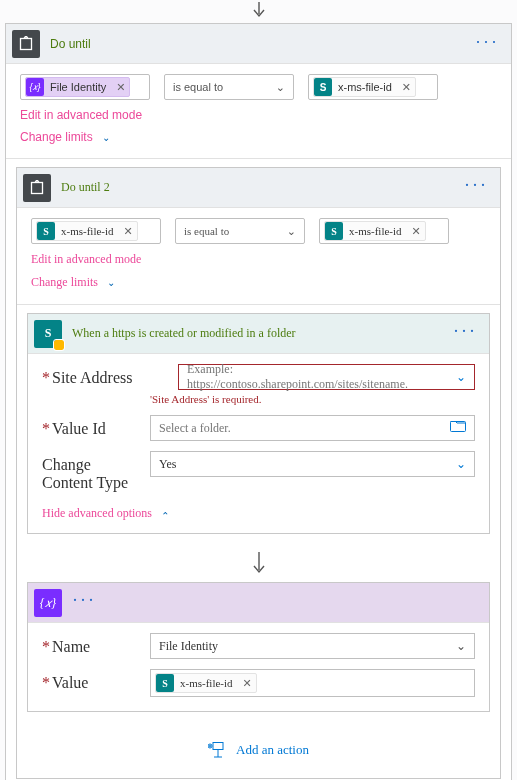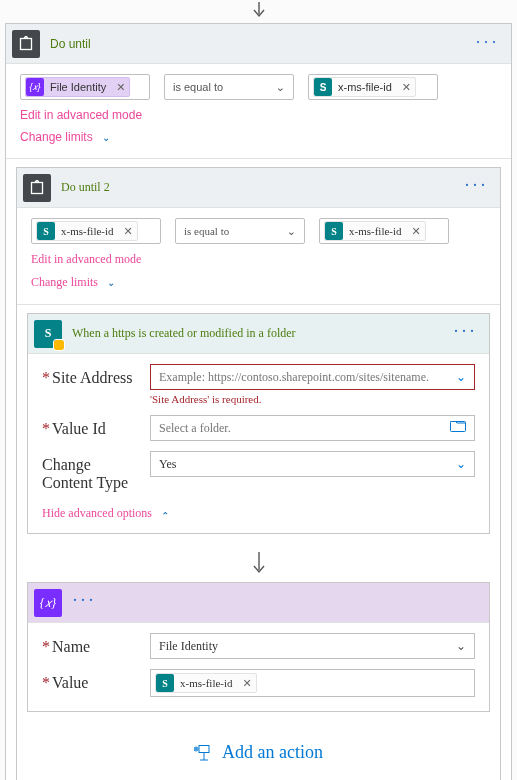--- a/index.html
+++ b/index.html
@@ -136,35 +136,35 @@
   .input-like {
     border: 1px solid #bfbfbf;
     height: 26px;
     display:flex; align-items:center;
     padding: 0 8px;
     font-size: 12px;
     color:#767676;
     background:#fff;
     justify-content:space-between;
   }
-  .input-like.error { border-color:#a4262c; }
+  .input-like.error { border-color:#a4262c;margin-left:28px; }
   .err-msg { color:#a4262c; font-size:11px; margin-top:3px;}
   .folder-icon { color:#0078d4; }
 
   .value-box {
     border:1px solid #bfbfbf; min-height:26px;
     display:flex; align-items:center; padding:3px 4px; background:#fff;
   }
 
   .body-pad { padding: 0 0 8px; }
 
   .add-action {
     text-align:center; padding: 14px 0 16px;
     display:flex; align-items:center; justify-content:center; gap:8px;
-    color:#0078d4; font-size:18px; cursor:pointer;
+    color:#0078d4; font-size:13px; cursor:pointer;
   }
   .add-action svg { display:block; }
 
   .card > .card-body { padding-bottom: 4px; }
 </style>
 </head>
 <body>
 
 <div class="arrow-row">
   <svg width="14" height="16" viewBox="0 0 14 16">

